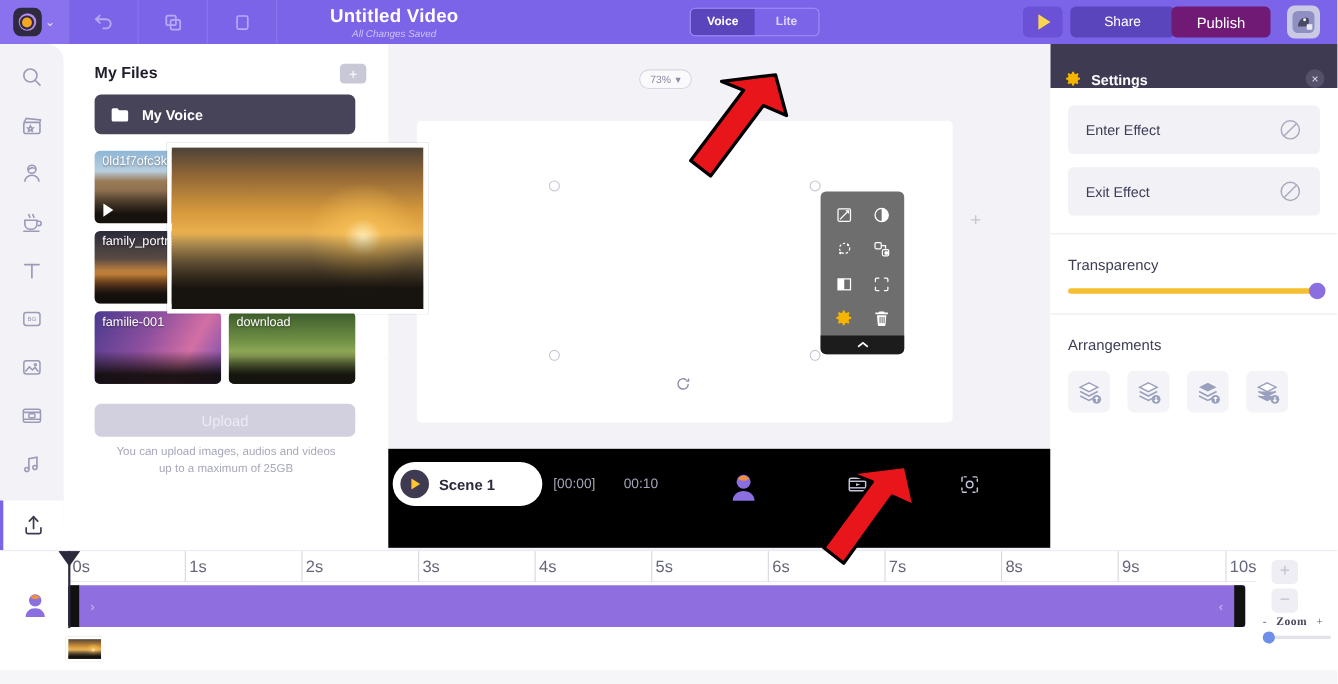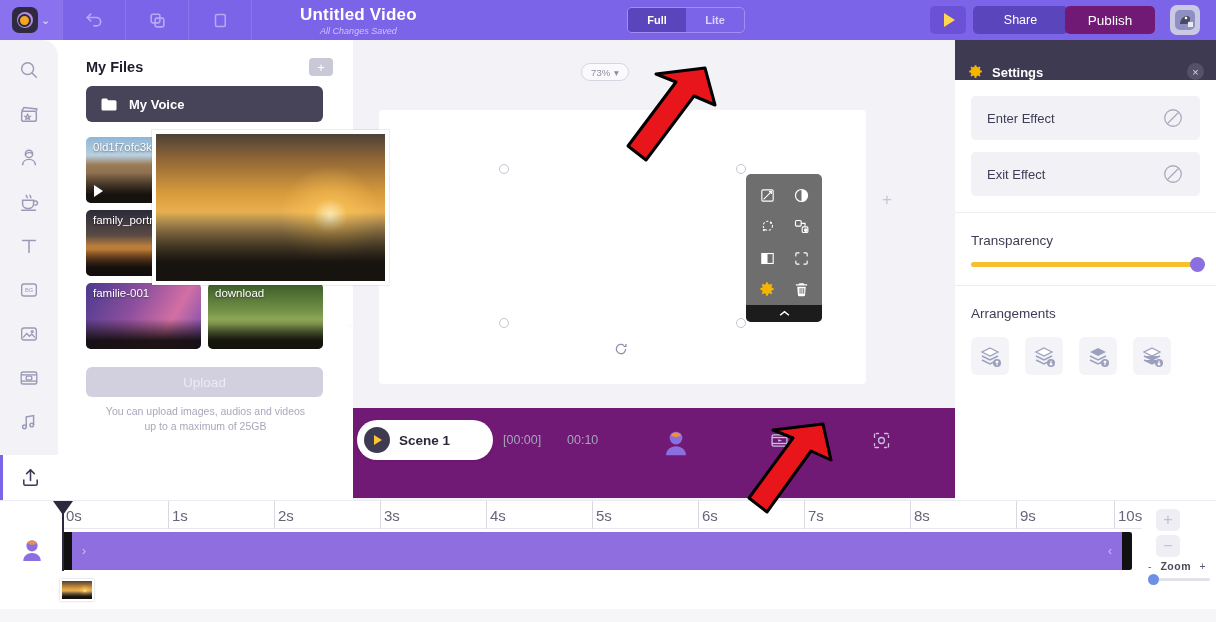--- a/index.html
+++ b/index.html
@@ -186,21 +186,21 @@
   }
   .eltools .cell { display: flex; align-items: center; justify-content: center; }
   .eltools .bar {
     height: 17px; background: #1c1c1c; border-radius: 0 0 5px 5px;
     display: flex; align-items: center; justify-content: center; color: #fff; font-size: 9px;
   }
 
   
   .scenebar {
     position: absolute; left: 353px; top: 408px; width: 602px; height: 90px;
-    background: #701a75;
+    background: #000000;
   }
   .scene-pill {
     position: absolute; left: 4px; top: 12px; width: 136px; height: 40px;
     background: #fff; border-radius: 20px; display: flex; align-items: center; gap: 9px;
     padding-left: 7px; box-shadow: 0 1px 3px rgba(0,0,0,.08);
   }
   .scene-pill .pbtn {
     width: 26px; height: 26px; border-radius: 50%; background: #3e3a52;
     display: flex; align-items: center; justify-content: center;
   }
@@ -242,21 +242,21 @@
     border: 2px solid #fff; box-shadow: 0 0 2px rgba(0,0,0,.25); overflow: hidden;
   }
   .zoom-ctrls { position: absolute; left: 1156px; top: 8px; }
   .zbtn {
     width: 24px; height: 22px; background: #eeeef4; border-radius: 5px;
     display: flex; align-items: center; justify-content: center;
     color: #c0c0d0; font-size: 16px; margin-bottom: 4px;
   }
   .zoom-label {
     position: absolute; left: 1148px; top: 59px; font-size: 10.5px;
-    font-weight: bold; color: #4a4a5e; letter-spacing: .5px;
+    font-weight: bold; color: #4a4a5e; letter-spacing: .5px; font-family: Liberation Serif, serif;
   }
   .zoom-label .s { font-weight: normal; color: #5a5a70; }
   .zoom-slider {
     position: absolute; left: 1148px; top: 77px; width: 62px; height: 3px;
     background: #e2e2ea; border-radius: 2px;
   }
   .zoom-slider .knob {
     position: absolute; left: 0; top: -4px; width: 11px; height: 11px;
     border-radius: 50%; background: #6f8ee8;
   }
@@ -313,21 +313,21 @@
       </svg>
     </div>
     <div class="tb-sep"></div>
     <div class="title-wrap">
       <div class="t1">Untitled Video</div>
       <div class="t2">All Changes Saved</div>
     </div>
   </div>
 
   <div class="mode-toggle">
-    <div class="on">Full</div>
+    <div class="on">Voice</div>
     <div>Lite</div>
   </div>
 
   <div class="play-btn">
     <span class="tri"></span>
   </div>
   <div class="share-btn">Share</div>
   <div class="publish-btn">Publish</div>
   <div class="user-av">
     <svg width="24" height="24" viewBox="0 0 24 24">

